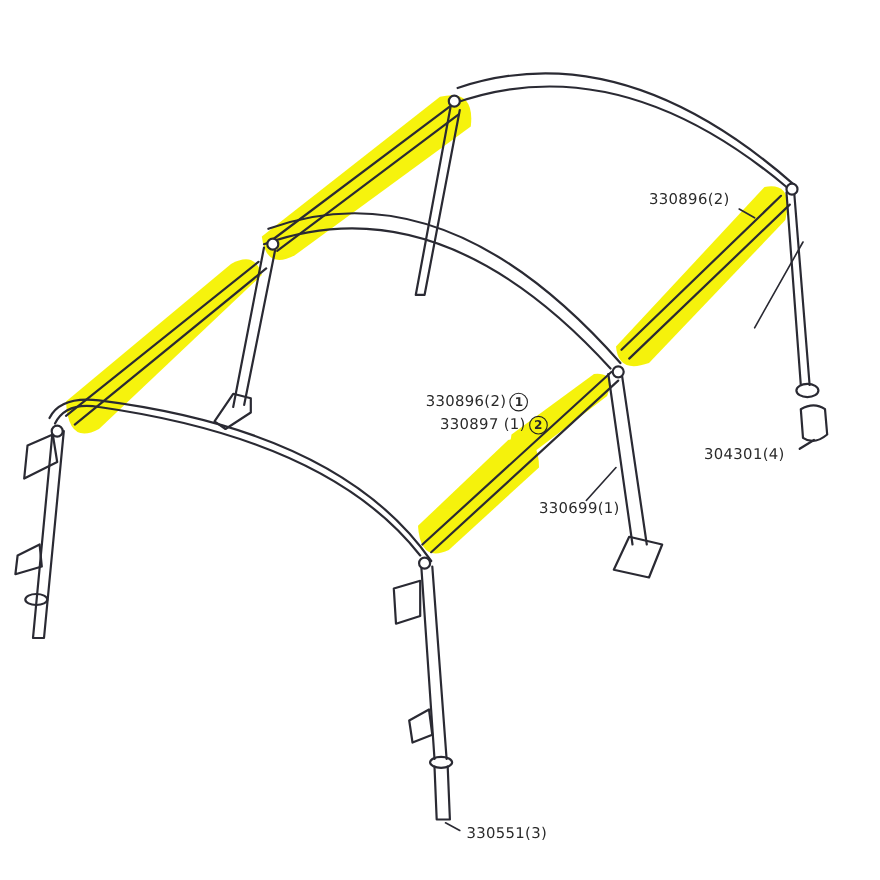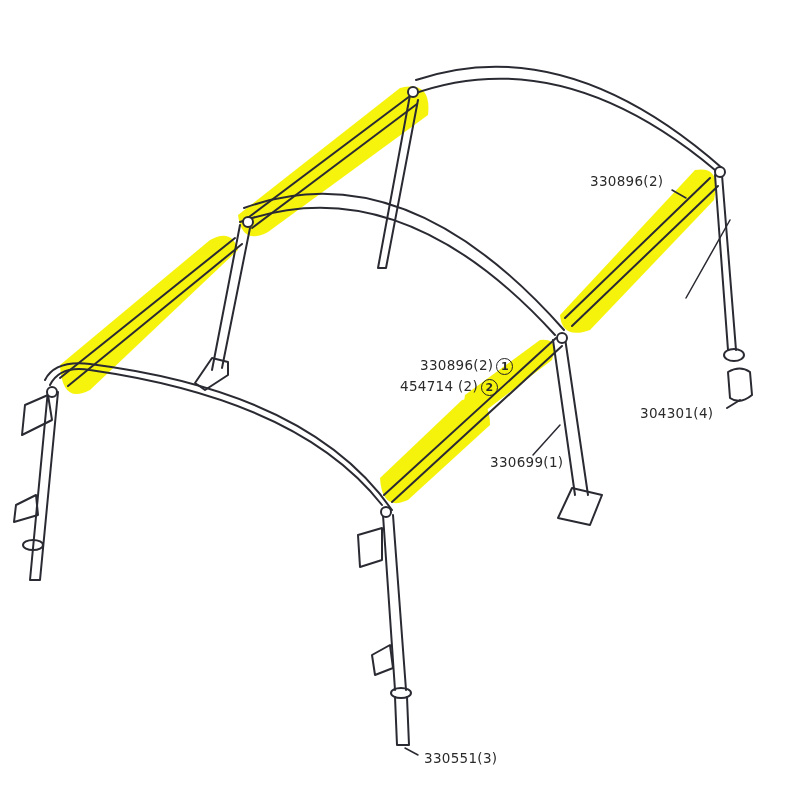--- a/index.html
+++ b/index.html
@@ -63,18 +63,18 @@
       <circle cx="248" cy="222" r="5" fill="#fff"></circle>
 
       <line x1="672" y1="190" x2="686" y2="198" stroke-width="1.5"></line>
       <line x1="686" y1="298" x2="730" y2="220" stroke-width="1.5"></line>
       <line x1="533" y1="455" x2="560" y2="425" stroke-width="1.5"></line>
       <line x1="405" y1="748" x2="418" y2="755" stroke-width="1.5"></line>
     </g>
   </svg>
 
   <div class="lbl" style="left:590px;top:173px;">330896(2)</div>
-  <div class="lbl" style="left:420px;top:357px;"><span>330896(2)</span><span class="circ">1</span></div>
-  <div class="lbl" style="left:400px;top:378px;"><span>454714 (2)</span><span class="circ">2</span></div>
+  <div class="lbl" style="left:387px;top:357px;"><span>330896(2)</span><span class="circ">1</span></div>
+  <div class="lbl" style="left:400px;top:378px;"><span>330897 (1)</span><span class="circ">2</span></div>
   <div class="lbl" style="left:454px;top:454px;margin-left:36px;">330699(1)</div>
   <div class="lbl" style="left:640px;top:405px;">304301(4)</div>
   <div class="lbl" style="left:424px;top:750px;">330551(3)</div>
 </div>
 
 </body></html>

